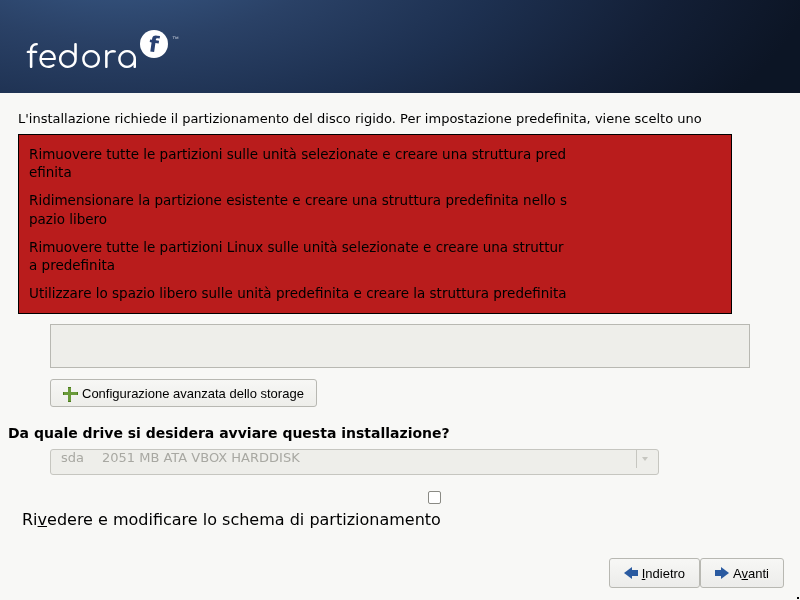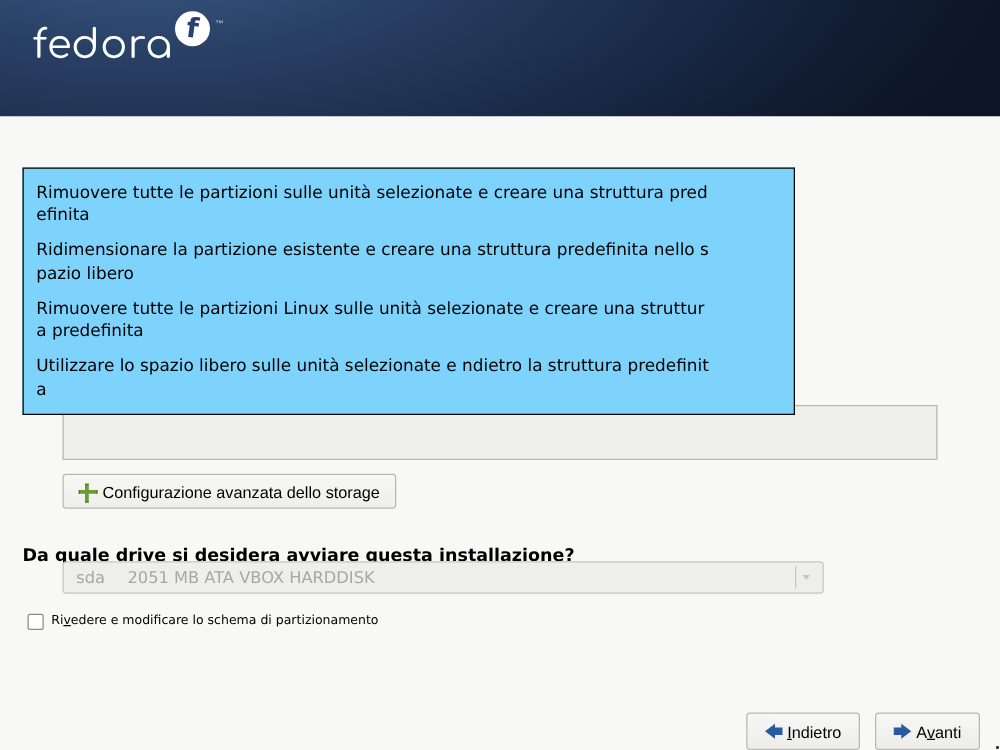--- a/index.html
+++ b/index.html
@@ -8,21 +8,21 @@
 
   
   .header {
     height: 93px;
     background: radial-gradient(ellipse 700px 300px at 120px -50px,
                 #3a5c8a 0%, #2a4166 30%, #1d3050 55%, #131f36 80%, #0c1525 100%);
     position: relative;
   }
   .logo {
     position: absolute;
-    left: 26px; top: 21px;
+    left: 26px; top: 42px;
     color: #fff;
     font-family: "Comfortaa", "DejaVu Sans", sans-serif;
     font-size: 32px;
     font-weight: 400;
     letter-spacing: 0.5px;
     display: flex;
     align-items: flex-start;
   }
   .logo-text { line-height: 1; }
   .logo-bubble {
@@ -57,22 +57,22 @@
     position: relative;
   }
   .intro {
     font-size: 13px;
   }
 
   
   .dropdown-popup {
     position: absolute;
     left: 18px; top: 41px;
-    width: 618px;
-    background: #7dd3fc;
+    width: 714px;
+    background: #b91c1c;
     border: 1px solid #000;
     z-index: 10;
     padding: 5px 0 5px 0;
   }
   .dropdown-item {
     padding: 5px 10px 5px 10px;
     font-size: 13.5px;
     line-height: 1.35;
     color: #000;
     cursor: pointer;
@@ -115,36 +115,34 @@
     content: "";
     position: absolute;
     background: #6a9a3a;
     border: 1px solid #4a7a1a;
   }
   .plus-icon::before { left: 5px; top: 0; width: 3px; height: 13px; border-left:none; border-right:none;}
   .plus-icon::after  { left: 0; top: 5px; width: 13px; height: 3px; border-top:none; border-bottom:none;}
 
   .drive-question {
     position: absolute;
-    left: 18px; top: 332px;
+    left: 8px; top: 332px;
     font-size: 14px;
     font-weight: bold;
-    margin-top: 12px;
   }
 
   .drive-select {
     position: absolute;
     left: 50px; top: 356px;
     width: 609px;
     height: 26px;
     background: #eeeeea;
     border: 1px solid #c6c6c0;
     border-radius: 3px;
     display: flex;
-    align-items: center;
     padding: 0 6px 0 10px;
     font-size: 13px;
     color: #a8a8a2;
     cursor: pointer;
   }
   .drive-select .dev { margin-right: 18px; }
   .drive-select .dropdown-handle {
     margin-left: auto;
     width: 16px; height: 18px;
     border-left: 1px solid #c6c6c0;
@@ -154,39 +152,39 @@
     width:0; height:0;
     border-left:3px solid transparent;
     border-right:3px solid transparent;
     border-top:4px solid #c6c6c0;
   }
 
   .review-row {
     position: absolute;
     left: 22px; top: 398px;
     display: flex;
-    align-items: flex-start;
+    align-items: flex-end;
     gap: 6px;
-    font-size: 10px;
-    cursor: pointer;
+    font-size: 16px;
+    cursor: pointer;
+    flex-direction: column;
   }
   .checkbox {
     width: 13px; height: 13px;
     border: 1px solid #8a8a84;
     background: #fff;
     border-radius: 2px;
   }
   .review-row .ul { text-decoration: underline; }
 
   
   .footer {
     position: absolute;
-    right: 16px; bottom: 0;
-    display: flex;
-    gap: 12px;
+    right: 16px; bottom: 12px;
+    display: flex;
   }
   .nav-btn {
     display: inline-flex;
     align-items: center;
     gap: 4px;
     height: 30px;
     padding: 0 14px;
     font-size: 13px;
     background: linear-gradient(#f7f7f5, #ececea);
     border: 1px solid #b8b8b2;
@@ -233,28 +231,29 @@
   <div class="logo">
     <span class="logo-text">fedora</span>
     <span class="logo-bubble">
         <span class="logo-f">f</span>
       </span>
     <span class="logo-tm">™</span>
   </div>
 </div>
 
 <div class="content">
+  <div class="intro">L'installazione richiede il partizionamento del disco rigido.  Per impostazione predefinita, viene scelto uno</div>
 
   <div class="grey-box"></div>
 
   <div class="dropdown-popup">
     <div class="dropdown-item">Rimuovere tutte le partizioni sulle unità selezionate e creare una struttura predefinita</div>
     <div class="dropdown-item">Ridimensionare la partizione esistente e creare una struttura predefinita nello spazio libero</div>
     <div class="dropdown-item">Rimuovere tutte le partizioni Linux sulle unità selezionate e creare una struttura predefinita</div>
-    <div class="dropdown-item">Utilizzare lo spazio libero sulle unità selezionate e ndietro la struttura predefinita</div>
+    <div class="dropdown-item">Utilizzare lo spazio libero sulle unità predefinita e creare la struttura predefinita</div>
   </div>
 
   <div class="storage-section">
     <button class="adv-btn">
       <span class="plus-icon"></span>
       <span>Configurazione avanzata dello storage</span>
     </button>
   </div>
 
   <div class="drive-question">Da quale drive si desidera avviare questa installazione?</div>

